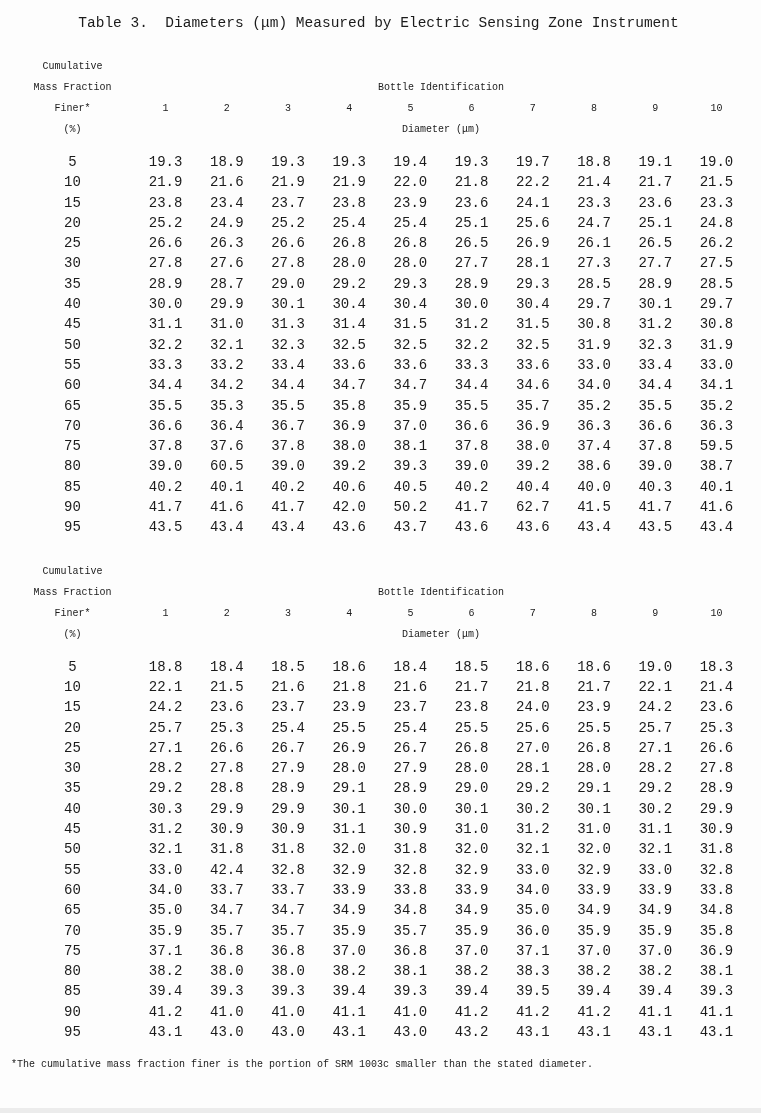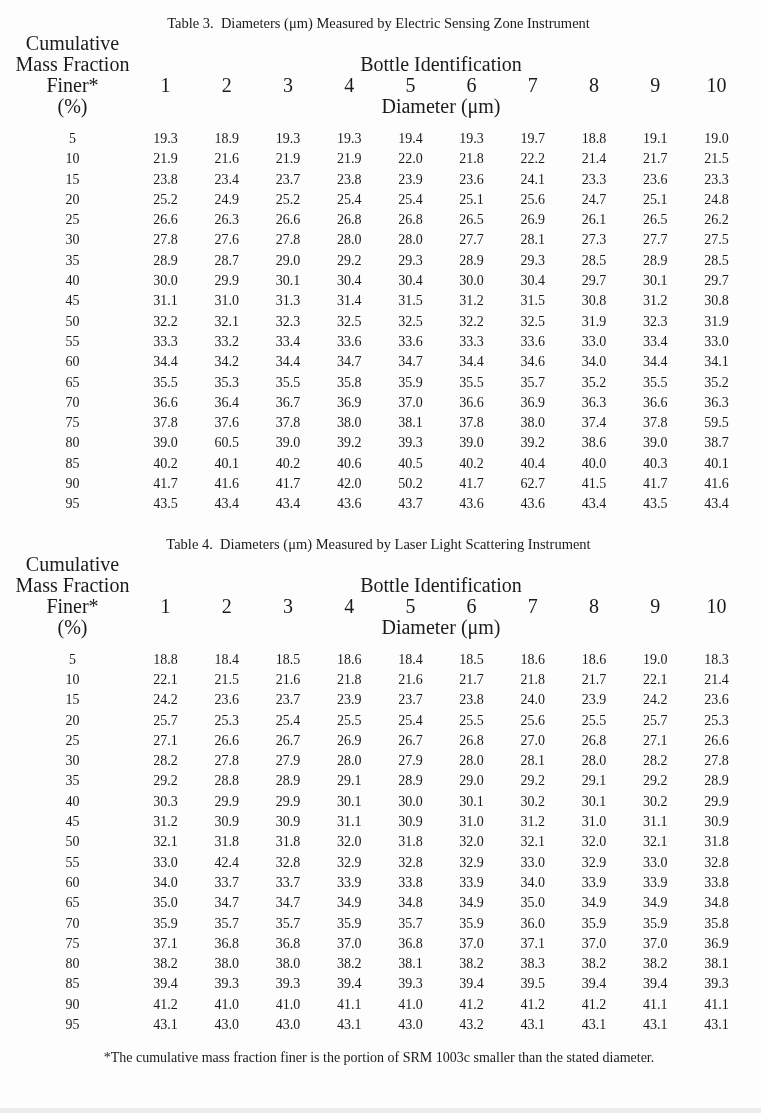--- a/index.html
+++ b/index.html
@@ -11,33 +11,35 @@
     width: 761px;
     height: 1113px;
     overflow: hidden;
     font-family: "Liberation Serif", "DejaVu Serif", serif;
     color: #1b1b1b;
     background: #fdfdfd;
     position: relative;
   }
   .page {
     padding: 13px 14px 0 10px;
+    font-family: Liberation Mono, monospace;
   }
   .table-title {
     text-align: center;
     font-size: 14.5px;
     line-height: 20px;
     white-space: pre-wrap;
   }
   .tbl {
     width: 737px;
     margin: 0 auto;
   }
   .hdr {
-    font-size: 20px;
+    margin-top: 23px;
+    font-size: 10px;
   }
   .row {
     display: flex;
     align-items: baseline;
   }
   .cell0 {
     width: 125px;
     flex: 0 0 125px;
     text-align: center;
   }
@@ -56,25 +58,24 @@
   }
   .data-rows {
     margin-top: 12px;
     font-size: 14px;
   }
   .data-rows .row {
     height: 20.3px;
     line-height: 20.3px;
   }
   .footnote {
-    font-size: 14px;
+    font-size: 10px;
     line-height: 18px;
     margin: 14px 0 0 0;
     padding-left: 1px;
-    text-align: center;
   }
   .table-block + .table-block {
     margin-top: 19px;
   }
   .bottom-strip {
     position: absolute;
     left: 0; right: 0; bottom: 0;
     height: 5px;
     background: #ececec;
   }
@@ -364,21 +365,20 @@
             <div class="cell">43.6</div>
             <div class="cell">43.4</div>
             <div class="cell">43.5</div>
             <div class="cell">43.4</div>
           </div>
         </div>
     </div>
   </div>
 
   <div class="table-block">
-    <div class="table-title">Table 4.  Diameters (μm) Measured by Laser Light Scattering Instrument</div>
 
     <div class="tbl">
       <div class="hdr">
         <div class="row hline">
           <div class="cell0">Cumulative</div>
           <div class="span-center"></div>
         </div>
         <div class="row hline">
           <div class="cell0">Mass Fraction</div>
           <div class="span-center">Bottle Identification</div>

